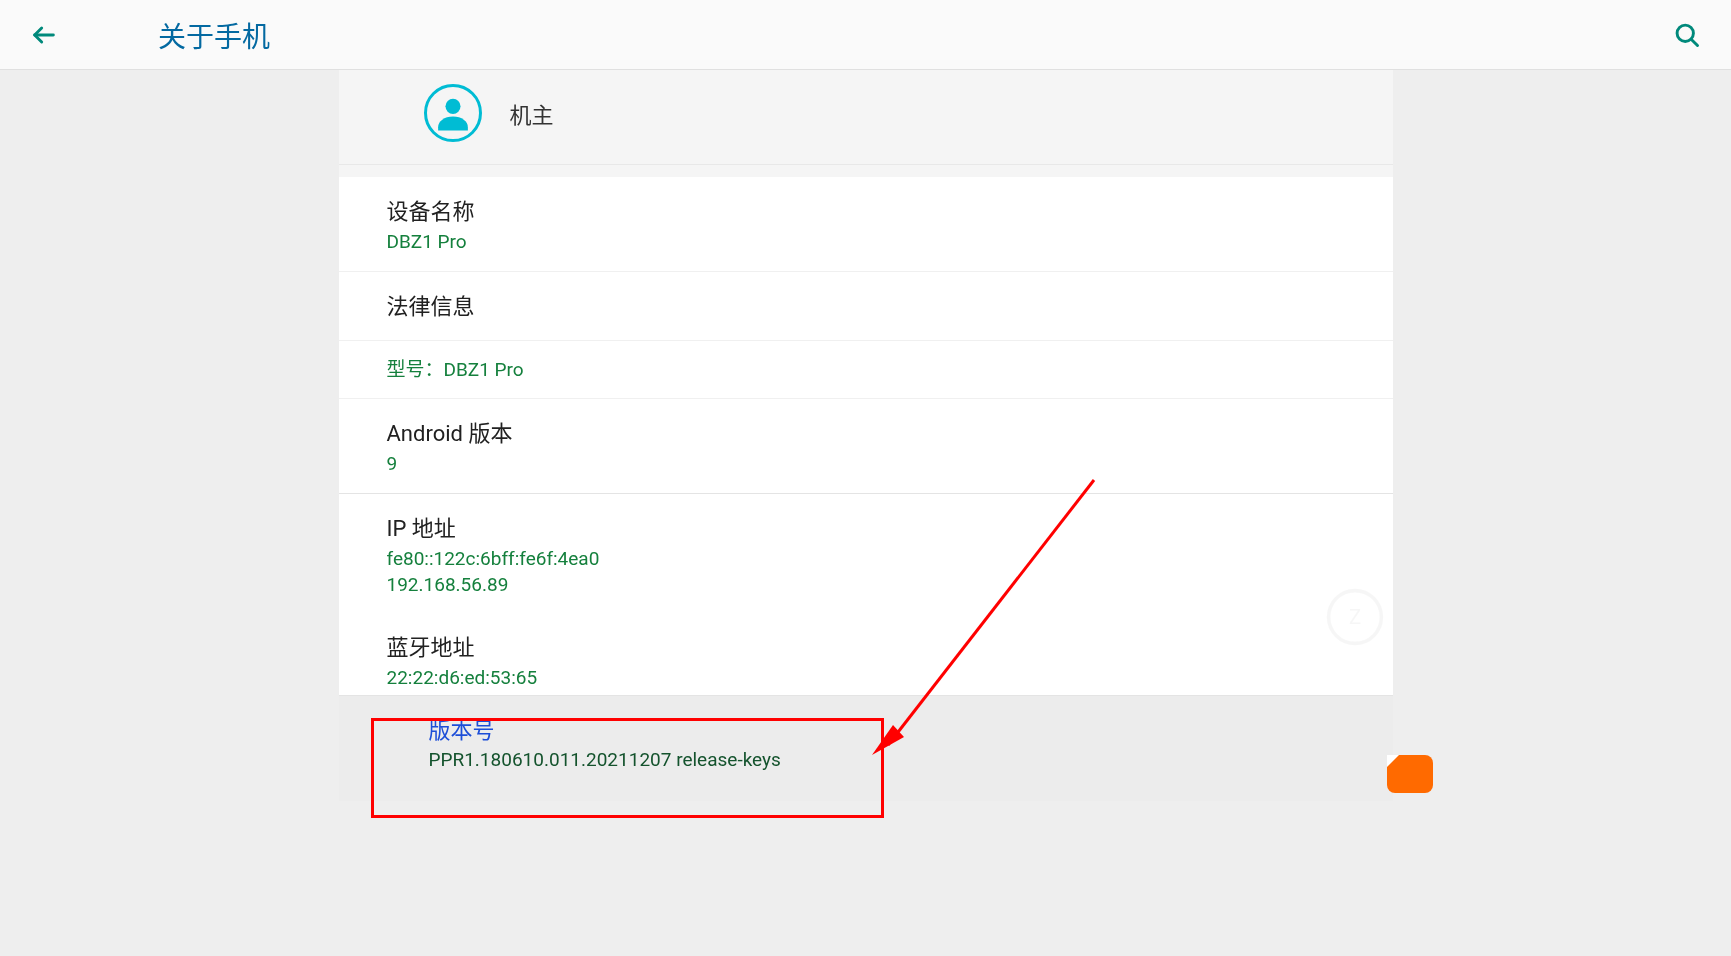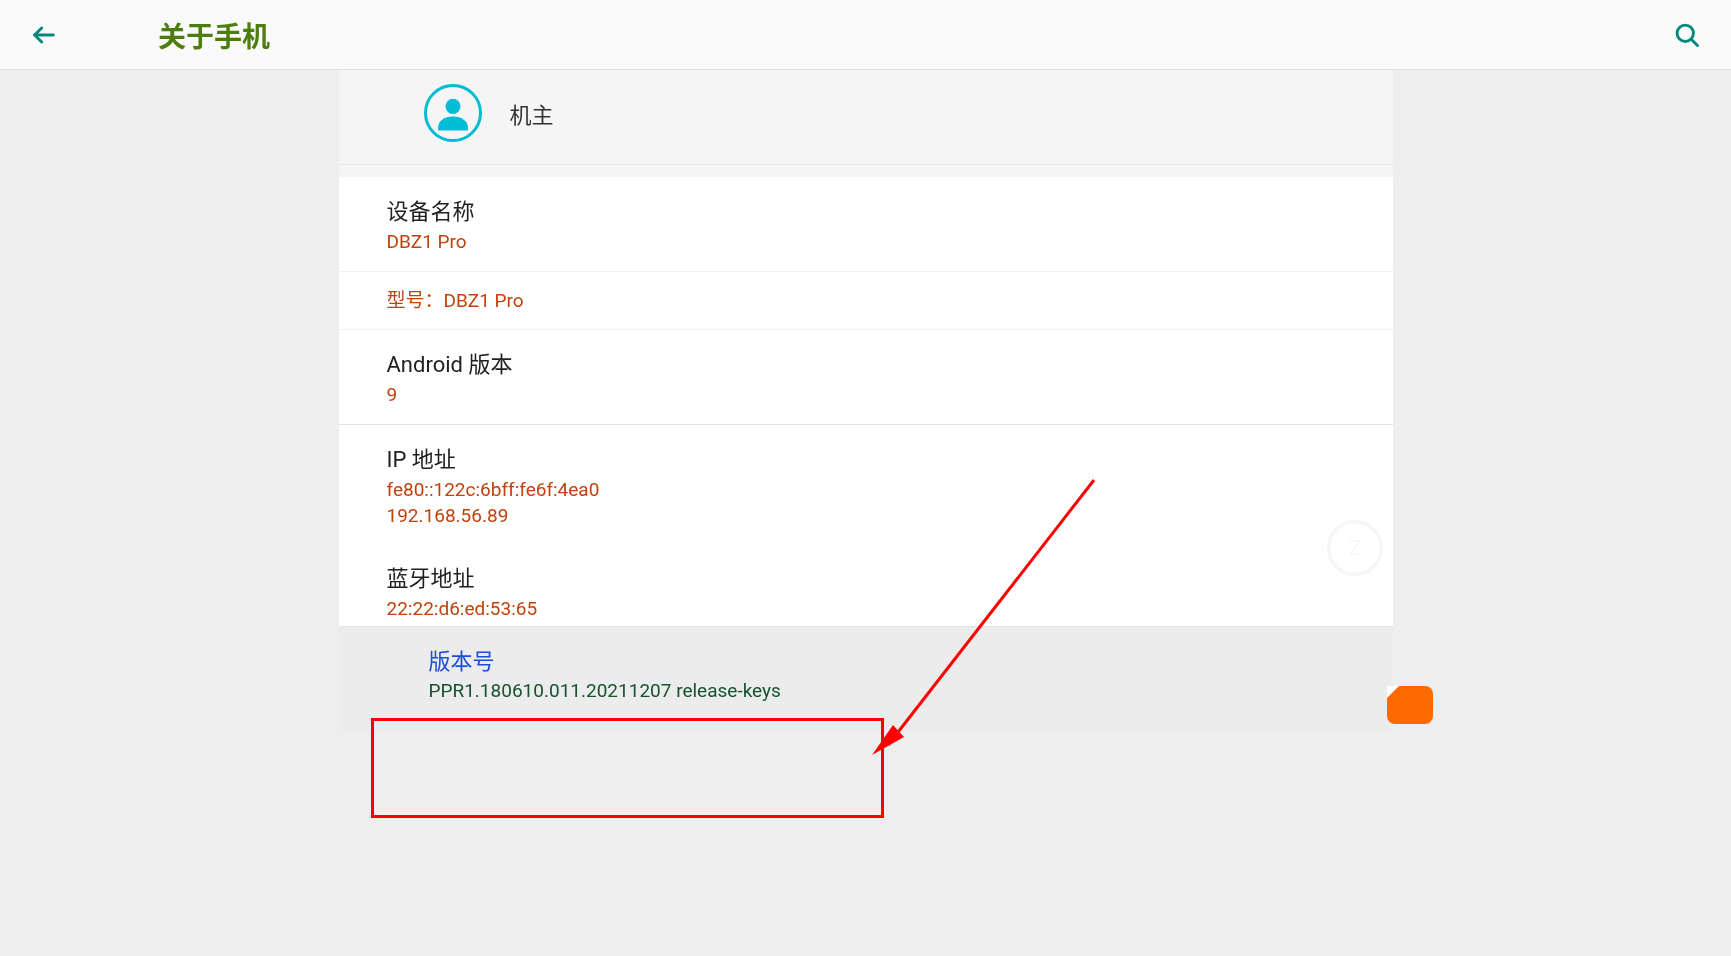--- a/index.html
+++ b/index.html
@@ -1,31 +1,31 @@
 <!DOCTYPE html>
 <html><head>
   <meta charset="utf-8">
   <style>
     * {margin:0;padding:0;box-sizing:border-box;font-family:-apple-system,BlinkMacSystemFont,"Segoe UI",Roboto,"Helvetica Neue",Arial,"Noto Sans CJK SC","Microsoft YaHei",sans-serif;}
     body {width:1731px;height:956px;background:#eeeeee;overflow:hidden;position:relative;}
     .header {height:70px;background:#fafafa;border-bottom:1px solid #e0e0e0;display:flex;align-items:center;padding:0 20px;}
     .back-btn {width:48px;height:48px;display:flex;align-items:center;justify-content:center;cursor:pointer;}
     .back-btn svg {width:28px;height:28px;}
-    .header-title {margin-left:90px;font-size:28px;color:#4d7c0f;font-weight:700;}
+    .header-title {margin-left:90px;font-size:28px;color:#0369a1;font-weight:400;}
     .search-btn {margin-left:auto;width:48px;height:48px;display:flex;align-items:center;justify-content:center;cursor:pointer;}
     .search-btn svg {width:28px;height:28px;}
     .content-wrapper {width:1054px;margin:0 auto;background:#ffffff;position:relative;}
     .owner-section {background:#f5f5f5;padding:14px 85px 22px 85px;display:flex;align-items:center;border-bottom:1px solid #e8e8e8;}
     .avatar {width:58px;height:58px;border:3px solid #00bcd4;border-radius:50%;display:flex;align-items:center;justify-content:center;}
     .avatar svg {width:42px;height:42px;}
     .owner-label {margin-left:28px;font-size:22px;color:#333;}
     .item {padding:16px 48px;border-bottom:1px solid #f0f0f0;cursor:pointer;background:#fff;}
     .item.no-border {border-bottom:none;}
     .item-title {font-size:22px;color:#212121;margin-bottom:4px;}
-    .item-sub {font-size:19px;color:#c2410c;line-height:1.35;}
+    .item-sub {font-size:19px;color:#15803d;line-height:1.35;}
     .divider-thick {height:1px;background:#e4e4e4;}
     .build-section {background:#ececec;padding:16px 90px 30px 90px;cursor:pointer;}
     .build-title {font-size:22px;color:#1d4ed8;margin-bottom:4px;}
     .build-sub {font-size:19px;color:#14532d;}
     .annot {position:absolute;pointer-events:none;}
     .red-box {position:absolute;border:3px solid #ff0000;pointer-events:none;}
     .watermark {position:absolute;right:0;bottom:150px;opacity:.12;}
     .watermark svg {width:60px;height:60px;}
     .badge {position:absolute;right:-40px;bottom:8px;width:46px;height:38px;background:#ff6a00;border-radius:8px;}
     .badge .fold {position:absolute;left:0;top:0;width:0;height:0;border-left:12px solid #fff;border-bottom:12px solid transparent;}
@@ -61,20 +61,23 @@
     <div class="owner-label">机主</div>
   </div>
 
   <div style="height:12px;background:#f5f5f5;"></div>
 
   <div class="item">
     <div class="item-title">设备名称</div>
     <div class="item-sub">DBZ1 Pro</div>
   </div>
 
+  <div class="item">
+    <div class="item-title">法律信息</div>
+  </div>
 
   <div class="item">
     <div class="item-sub">型号：DBZ1 Pro</div>
   </div>
 
   <div class="item no-border">
     <div class="item-title">Android 版本</div>
     <div class="item-sub">9</div>
   </div>
 

